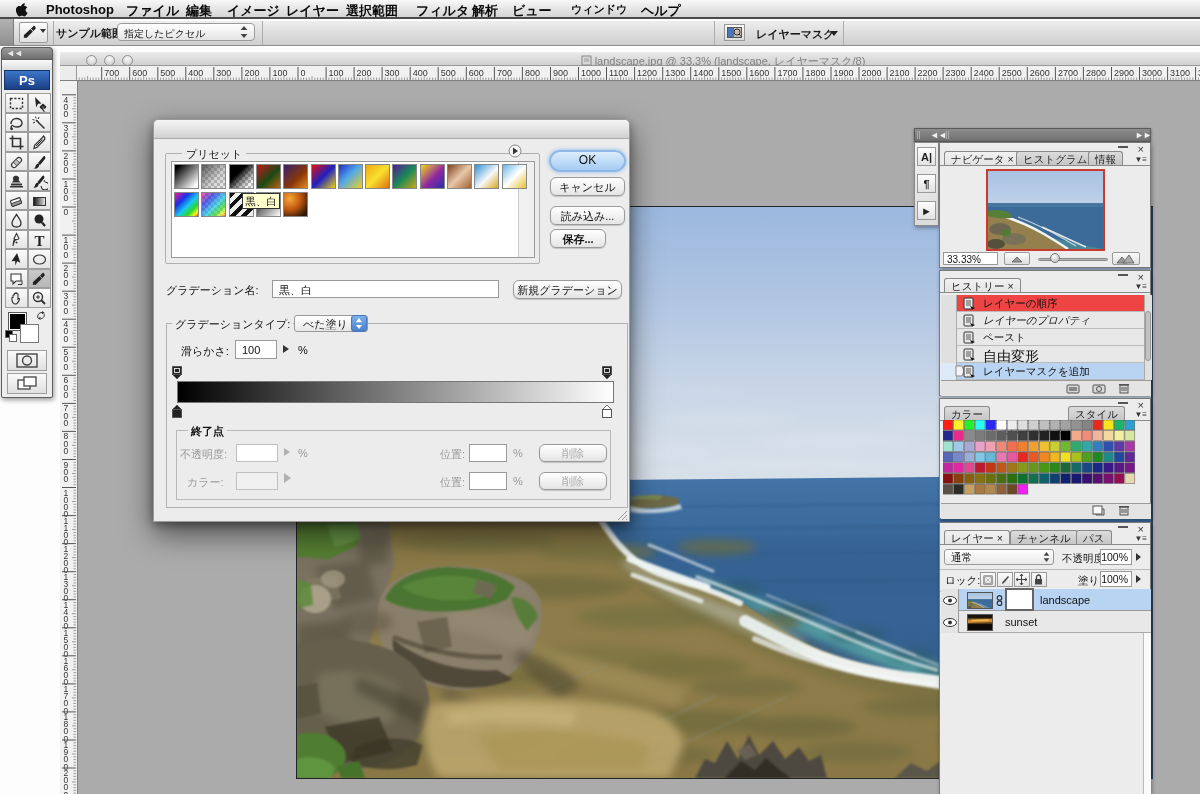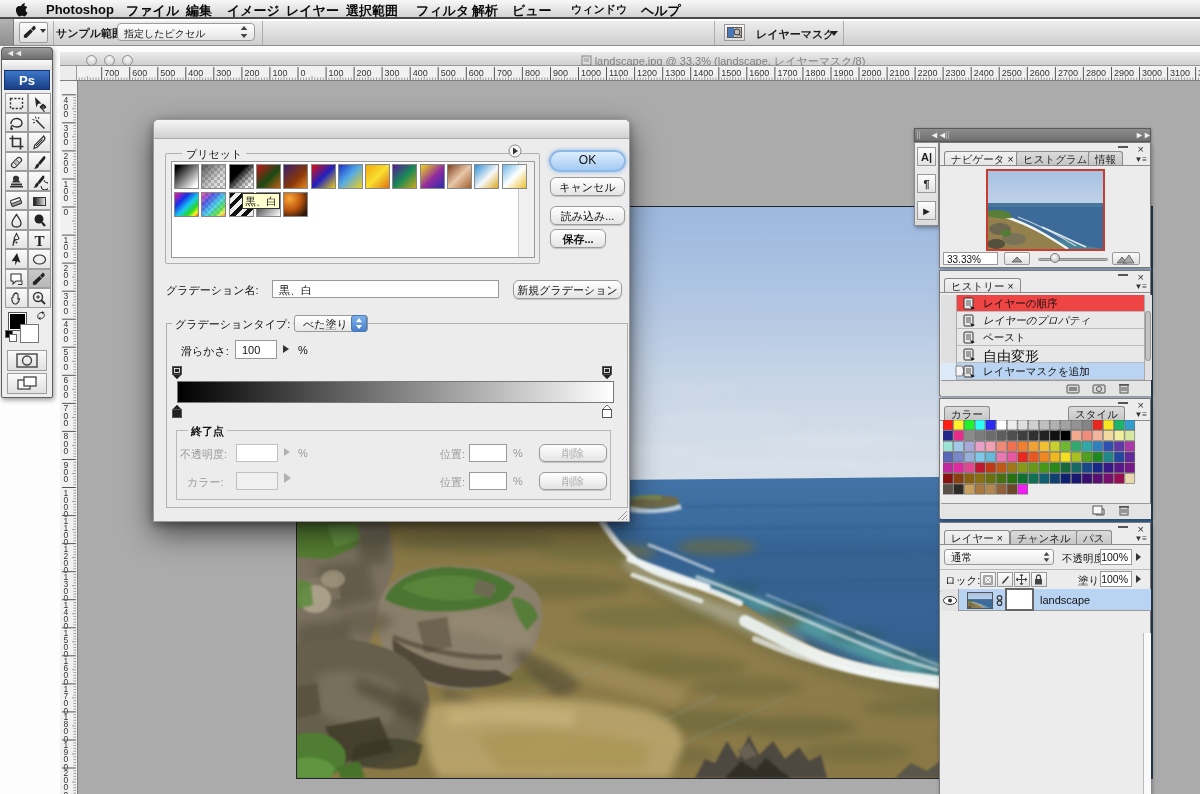--- a/index.html
+++ b/index.html
@@ -1547,20 +1547,37 @@
           <ellipse cx="18" cy="62" rx="5" ry="3.5" fill="#527c33"></ellipse>
         </svg>
       </div>
 <svg class="abs" width="7" height="13" style="left:55px;top:5px" viewBox="0 0 8 14">
         <circle cx="4" cy="4" r="2.6" fill="none" stroke="#333" stroke-width="1.3"></circle>
         <circle cx="4" cy="10" r="2.6" fill="none" stroke="#333" stroke-width="1.3"></circle>
       </svg>
 <div class="abs" style="left:64px;top:-1px;width:29px;height:23px;background:#fff;border:2px solid #666;"></div>
 <div class="abs" style="left:99px;top:5px;font-size:11px;color:#111;">landscape</div>
 </div>
+<div class="abs" style="left:1px;top:88px;width:210px;height:22px;background:#e8e8e8;border-bottom:1px solid #aaa;">
+<div class="abs" style="left:0;top:0;width:18px;height:22px;background:#e4e4e4;border-right:1px solid #999;"></div>
+<svg class="abs" width="14" height="9" style="left:2px;top:7px">
+        <ellipse cx="7" cy="4.5" rx="6.5" ry="4" fill="#fff" stroke="#333"></ellipse>
+        <circle cx="7" cy="4.5" r="2" fill="#333"></circle>
+      </svg>
+<div class="abs" style="left:26px;top:2.5px;width:26px;height:17px;border:1px solid #555;overflow:hidden;">
+        <svg width="24" height="15" viewBox="0 0 28 19" preserveAspectRatio="none" style="position:absolute;left:0;top:0">
+          <rect width="28" height="19" fill="#1a1510"></rect>
+          <rect y="4" width="28" height="7" fill="#6b4a20"></rect>
+          <path d="M0,6 L28,5 L28,9 L0,10 Z" fill="#d08830"></path>
+          <path d="M4,6 L24,5.5 L24,7.5 L4,8 Z" fill="#f0b850"></path>
+          <rect y="12" width="28" height="7" fill="#0d0a08"></rect>
+        </svg>
+      </div>
+<div class="abs" style="left:64px;top:5px;font-size:11px;color:#111;">sunset</div>
+</div>
 <div class="abs" style="left:203px;top:110px;width:8px;height:161px;background:#fafafa;border-left:1px solid #bbb;"></div>
 </div>
 
 <div class="abs" style="left:153px;top:119px;width:477px;height:403px;background:#ececec;border:1px solid #9a9a9a;border-radius:5px 5px 0 0;box-shadow:0 12px 30px rgba(0,0,0,0.55), 0 3px 10px rgba(0,0,0,0.35);">
 <div class="abs" style="left:0;top:0;width:475px;height:19px;background:linear-gradient(#f6f6f6,#d0d0d0);border-bottom:1px solid #aaa;border-radius:5px 5px 0 0;"></div>
 <div class="abs" style="left:11px;top:33px;width:375px;height:111px;border:1px solid #b0b0b0;border-radius:2px;"></div>
 <div class="abs" style="left:28px;top:27px;background:#ececec;padding:0 4px;font-size:11px;color:#111;">プリセット</div>
 <svg class="abs" width="14" height="14" style="left:354px;top:24px">
       <circle cx="7" cy="7" r="6" fill="#f4f4f4" stroke="#888"></circle>
       <path d="M5,3.5 L10,7 L5,10.5 Z" fill="#333"></path>

